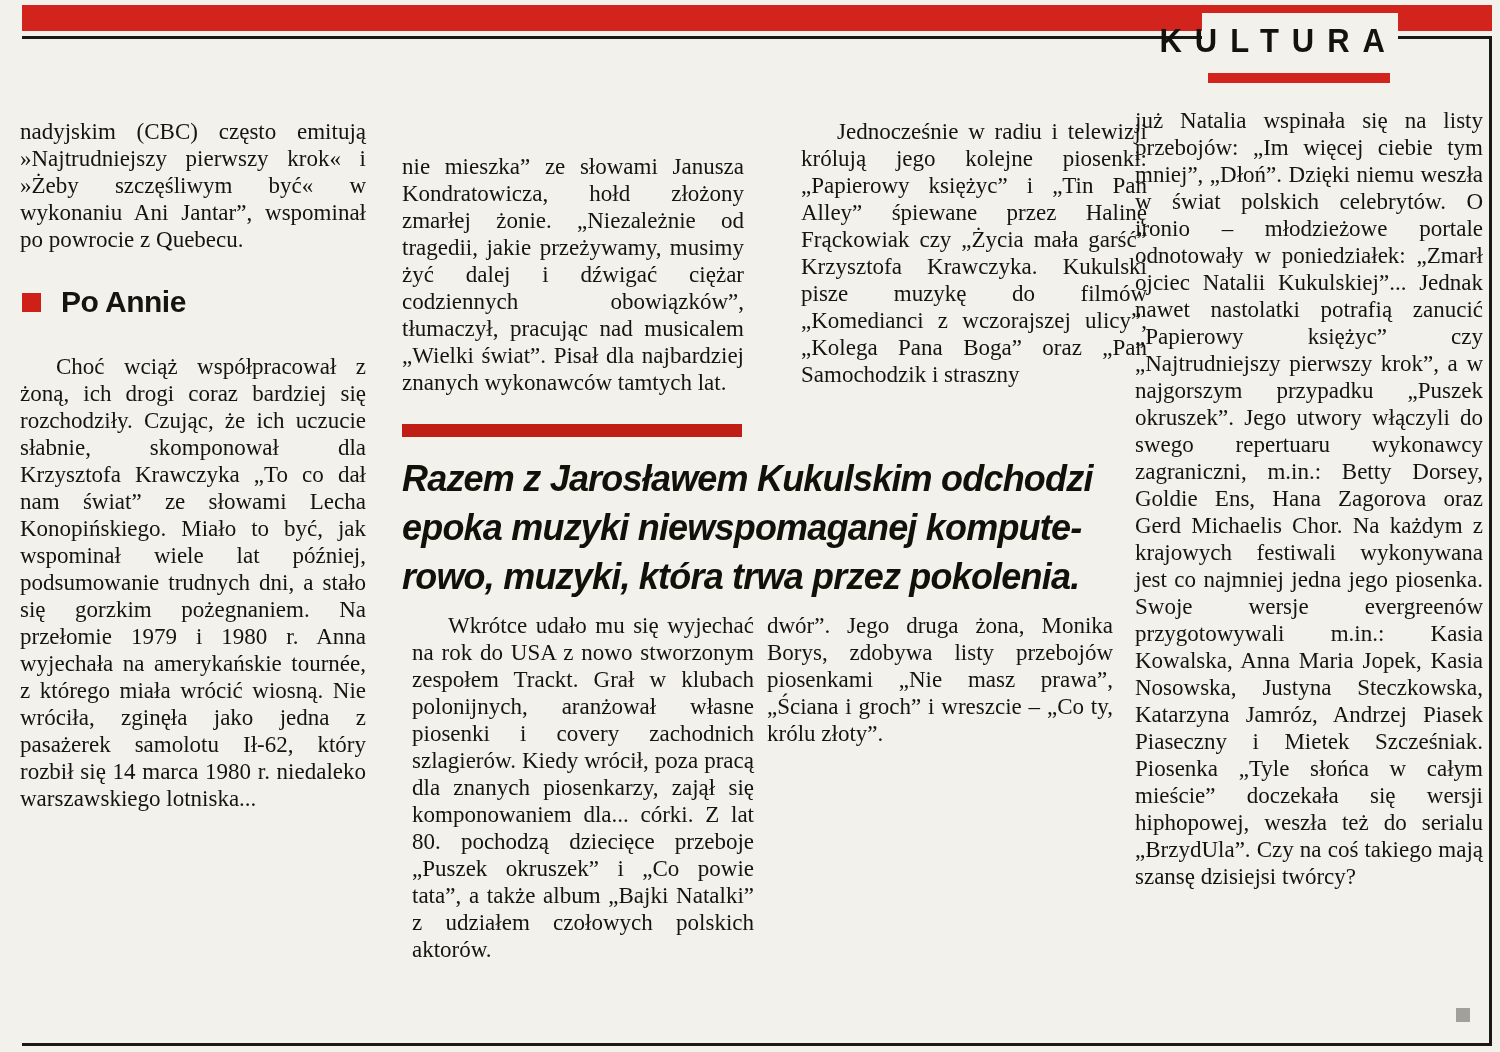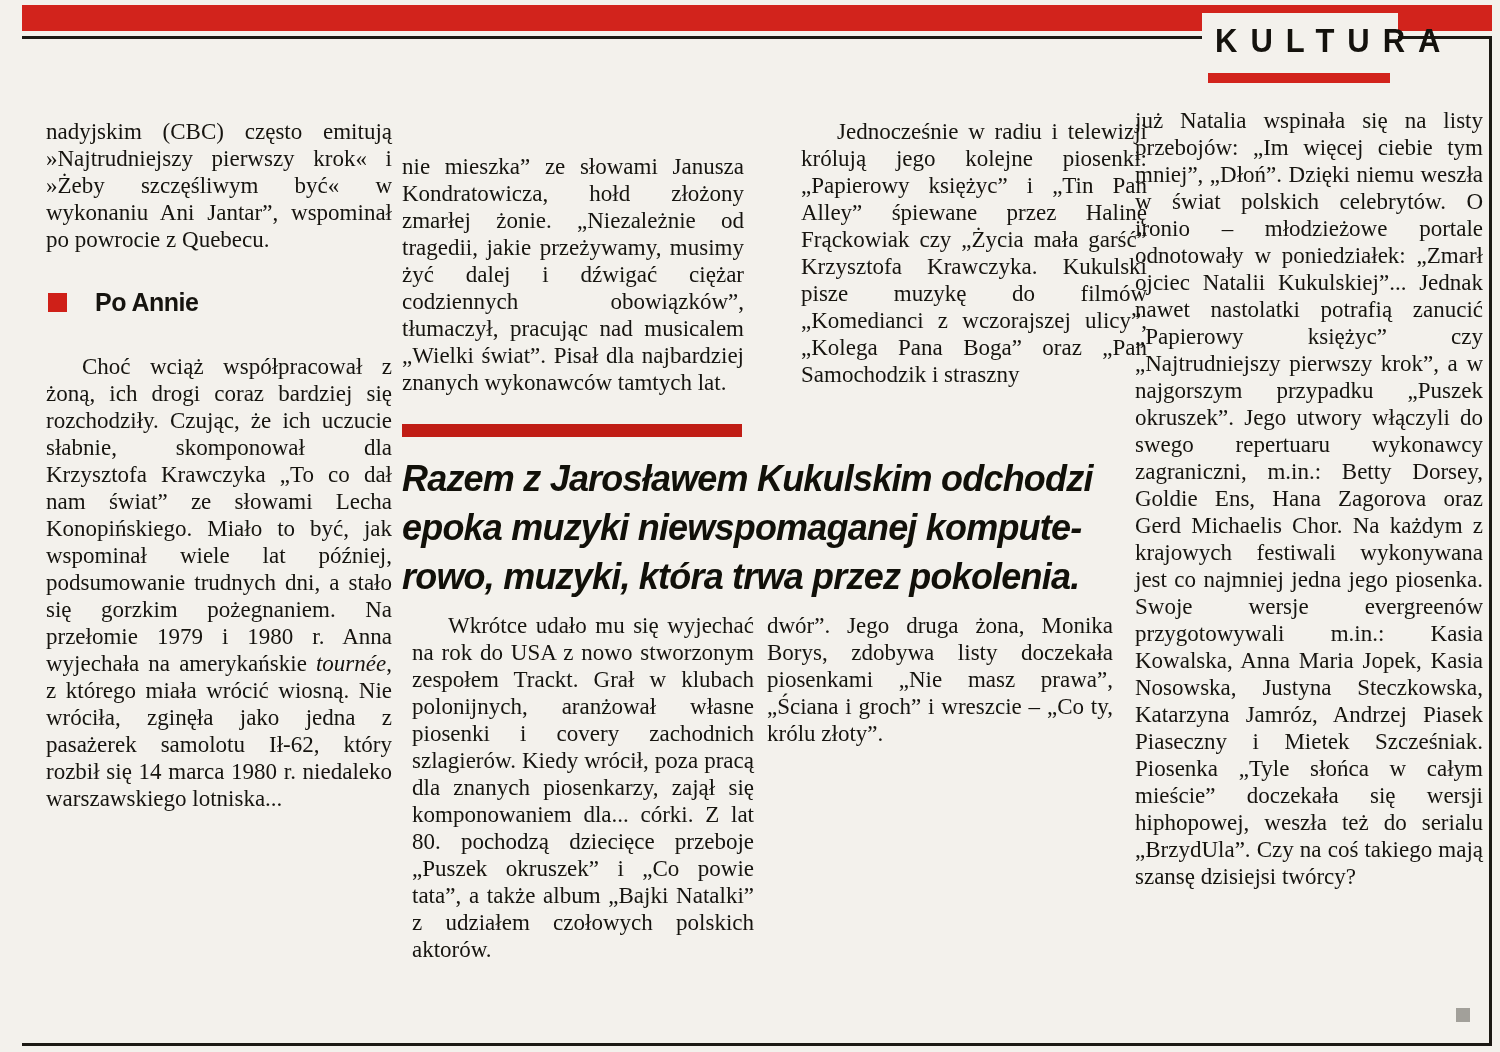--- a/index.html
+++ b/index.html
@@ -10,55 +10,55 @@
     overflow:hidden;
     font-family:"Liberation Serif", serif;
     color:#16140f;
   }
   
   .top-red-bar{position:absolute;left:22px;top:5px;width:1470px;height:26px;background:#d2231c;}
   .top-rule{position:absolute;left:22px;top:36px;width:1470px;height:3px;background:#1b1914;}
   .section-box{
     position:absolute;left:1202px;top:13px;width:196px;height:56px;
     background:#f3f1ec;z-index:3;
-    display:flex;align-items:center;justify-content:flex-start;
+    display:flex;align-items:center;justify-content:flex-end;
   }
   .section-label{
     font-family:"Liberation Sans", sans-serif;
     font-weight:bold;font-size:31px;letter-spacing:13px;
     padding-left:13px; 
     color:#14120d;transform:scaleY(1.08);
   }
   .section-underline{position:absolute;left:1208px;top:73px;width:182px;height:10px;background:#d2231c;z-index:3;}
   .right-rule{position:absolute;left:1489px;top:37px;width:3px;height:1008px;background:#1b1914;}
   .bottom-rule{position:absolute;left:22px;top:1043px;width:1470px;height:3px;background:#1b1914;}
 
   
   .col{
     position:absolute;
     font-size:23px;line-height:27px;
     text-align:justify;
   }
   .col p{margin:0;}
   .indent{text-indent:36px;}
-  .ital{font-style:italic;}
+  .ital{}
 
-  .c1{left:46px;top:118px;width:346px;}
+  .c1{left:20px;top:118px;width:346px;}
   .c2t{left:402px;top:118px;width:342px;margin-top:35px;}
   .c2b{left:412px;top:612px;width:342px;}
   .c3t{left:801px;top:118px;width:346px;}
   .c3b{left:767px;top:612px;width:346px;}
   .c4{left:1135px;top:107px;width:348px;}
 
   
   .sec-head{
-    display:flex;align-items:center;gap:28px;
+    display:flex;align-items:center;gap:20px;
     margin:34px 0 36px 2px;
     font-family:"Liberation Sans", sans-serif;
-    font-weight:bold;font-size:25px;line-height:30px;
+    font-weight:bold;font-size:30px;line-height:30px;
     text-align:left;text-indent:0;
     letter-spacing:-0.5px;
   }
   .c3b .sec-head{margin:24px 0 30px 2px;}
   .sec-square{width:19px;height:19px;background:#cf2018;flex:0 0 auto;}
 
   
   .pullquote{position:absolute;left:402px;top:424px;width:720px;z-index:2;font-style:italic;}
   .pq-bar{width:340px;height:13px;background:#c01d15;}
   .pq-text{
@@ -109,21 +109,21 @@
 
   <div class="col c2b">
     <p class="indent">Wkrótce udało mu się wyjechać na rok do USA z nowo stworzonym zespołem Trackt. Grał w klubach polonijnych, aranżował własne piosenki i covery zachodnich szlagierów. Kiedy wrócił, poza pracą dla znanych piosenkarzy, zajął się komponowaniem dla... córki. Z lat 80. pochodzą dziecięce przeboje „Puszek okruszek” i „Co powie tata”, a także album „Bajki Natalki” z udziałem czołowych polskich aktorów.</p>
   </div>
 
   <div class="col c3t">
     <p class="indent">Jednocześnie w radiu i telewizji królują jego kolejne piosenki: „Papierowy księżyc” i „Tin Pan Alley” śpiewane przez Halinę Frąckowiak czy „Życia mała garść” Krzysztofa Krawczyka. Kukulski pisze muzykę do filmów „Komedianci z wczorajszej ulicy”, „Kolega Pana Boga” oraz „Pan Samochodzik i straszny</p>
   </div>
 
   <div class="col c3b">
-    <p>dwór”. Jego druga żona, Monika Borys, zdobywa listy doczekała piosenkami „Nie masz prawa”, „Ściana i groch” i wreszcie – „Co ty, królu złoty”.</p>
+    <p>dwór”. Jego druga żona, Monika Borys, zdobywa listy przebojów piosenkami „Nie masz prawa”, „Ściana i groch” i wreszcie – „Co ty, królu złoty”.</p>
   </div>
 
   <div class="col c4">
     <p>już Natalia wspinała się na listy przebojów: „Im więcej ciebie tym mniej”, „Dłoń”. Dzięki niemu weszła w świat polskich celebrytów. O ironio – młodzieżowe portale odnotowały w poniedziałek: „Zmarł ojciec Natalii Kukulskiej”... Jednak nawet nastolatki potrafią zanucić „Papierowy księżyc” czy „Najtrudniejszy pierwszy krok”, a w najgorszym przypadku „Puszek okruszek”. Jego utwory włączyli do swego repertuaru wykonawcy zagraniczni, m.in.: Betty Dorsey, Goldie Ens, Hana Zagorova oraz Gerd Michaelis Chor. Na każdym z krajowych festiwali wykonywana jest co najmniej jedna jego piosenka. Swoje wersje evergreenów przygotowywali m.in.: Kasia Kowalska, Anna Maria Jopek, Kasia Nosowska, Justyna Steczkowska, Katarzyna Jamróz, Andrzej Piasek Piaseczny i Mietek Szcześniak. Piosenka „Tyle słońca w całym mieście” doczekała się wersji hiphopowej, weszła też do serialu „BrzydUla”. Czy na coś takiego mają szansę dzisiejsi twórcy?</p>
   </div>
 
   <div class="end-marker"></div>
 
 </div>
 

